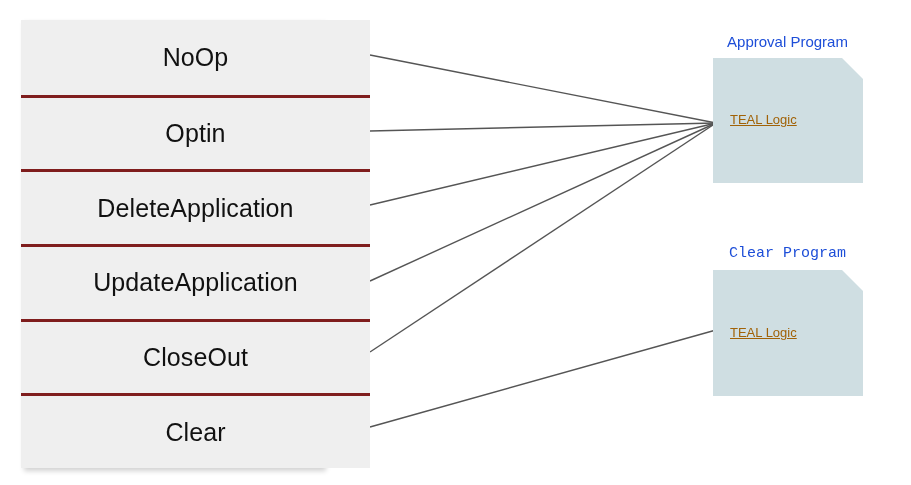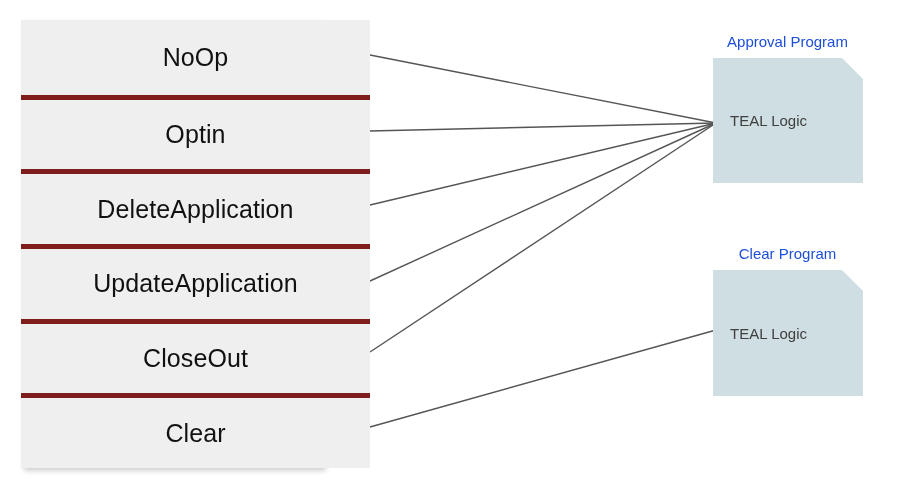--- a/index.html
+++ b/index.html
@@ -40,21 +40,21 @@
     left: 0;
     width: 349px;
     height: 74.6px;
     display: flex;
     align-items: center;
     justify-content: center;
     background: #efefef;
     box-sizing: border-box;
   }
   .oc-row + .oc-row {
-    border-top: 5px solid #7f1d1d;
+    border-top: 3px solid #7f1d1d;
   }
   .oc-row-label {
     font-size: 25px;
     line-height: 1;
     color: #111111;
     letter-spacing: 0.1px;
     white-space: nowrap;
   }
 
   
@@ -72,35 +72,36 @@
     white-space: nowrap;
   }
   .program-shape {
     position: absolute;
     background: #cfdee2;
     filter: drop-shadow(3px 3px 4px rgba(0,0,0,0.22));
     clip-path: polygon(0 0, calc(100% - 21px) 0, 100% 21px, 100% 100%, 0 100%);
   }
   .program-body-label {
     position: absolute;
-    font-size: 15px;
+    font-size: 13px;
     line-height: 1;
-    color: #404040;
+    color: #a16207;
     white-space: nowrap;
+    text-decoration: underline;
   }
 
   
   #approval-program { left: 700px; top: 30px; width: 175px; height: 160px; }
   #approval-program .program-title { left: 0; top: 4px; }
   #approval-program .program-shape { left: 13px; top: 28px; width: 150px; height: 125px; }
   #approval-program .program-body-label { left: 30px; top: 83px; }
 
   
   #clear-program { left: 700px; top: 243px; width: 175px; height: 160px; }
-  #clear-program .program-title { left: 0; top: 3px; }
+  #clear-program .program-title { left: 0; top: 3px; font-family: Liberation Mono, monospace; }
   #clear-program .program-shape { left: 13px; top: 27px; width: 150px; height: 126px; }
   #clear-program .program-body-label { left: 30px; top: 83px; }
 
   
   #connectors {
     position: absolute;
     left: 0;
     top: 0;
     width: 911px;
     height: 485px;

